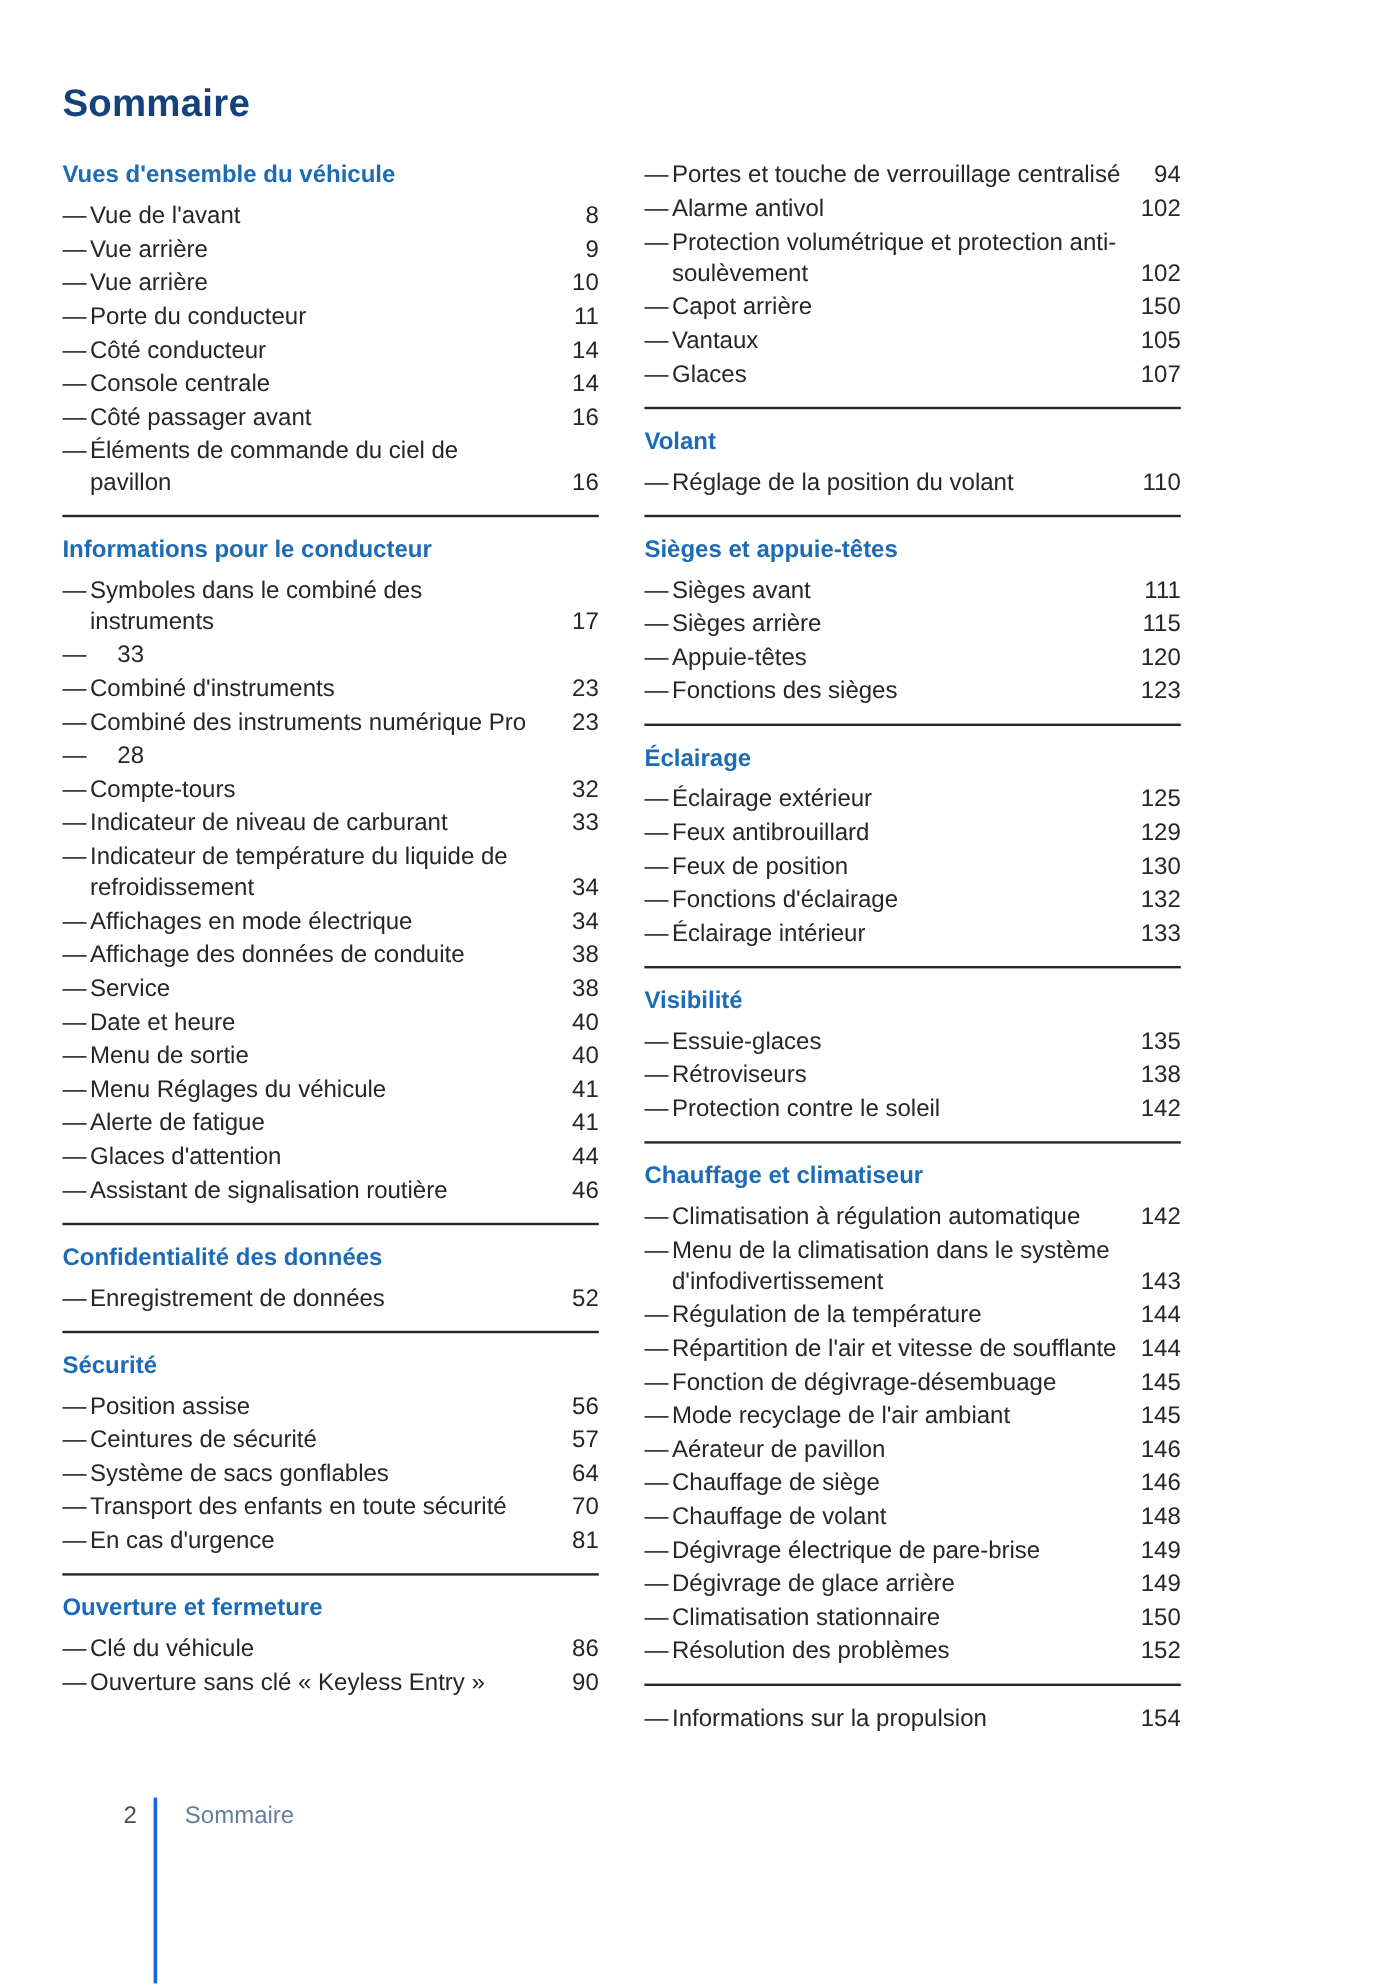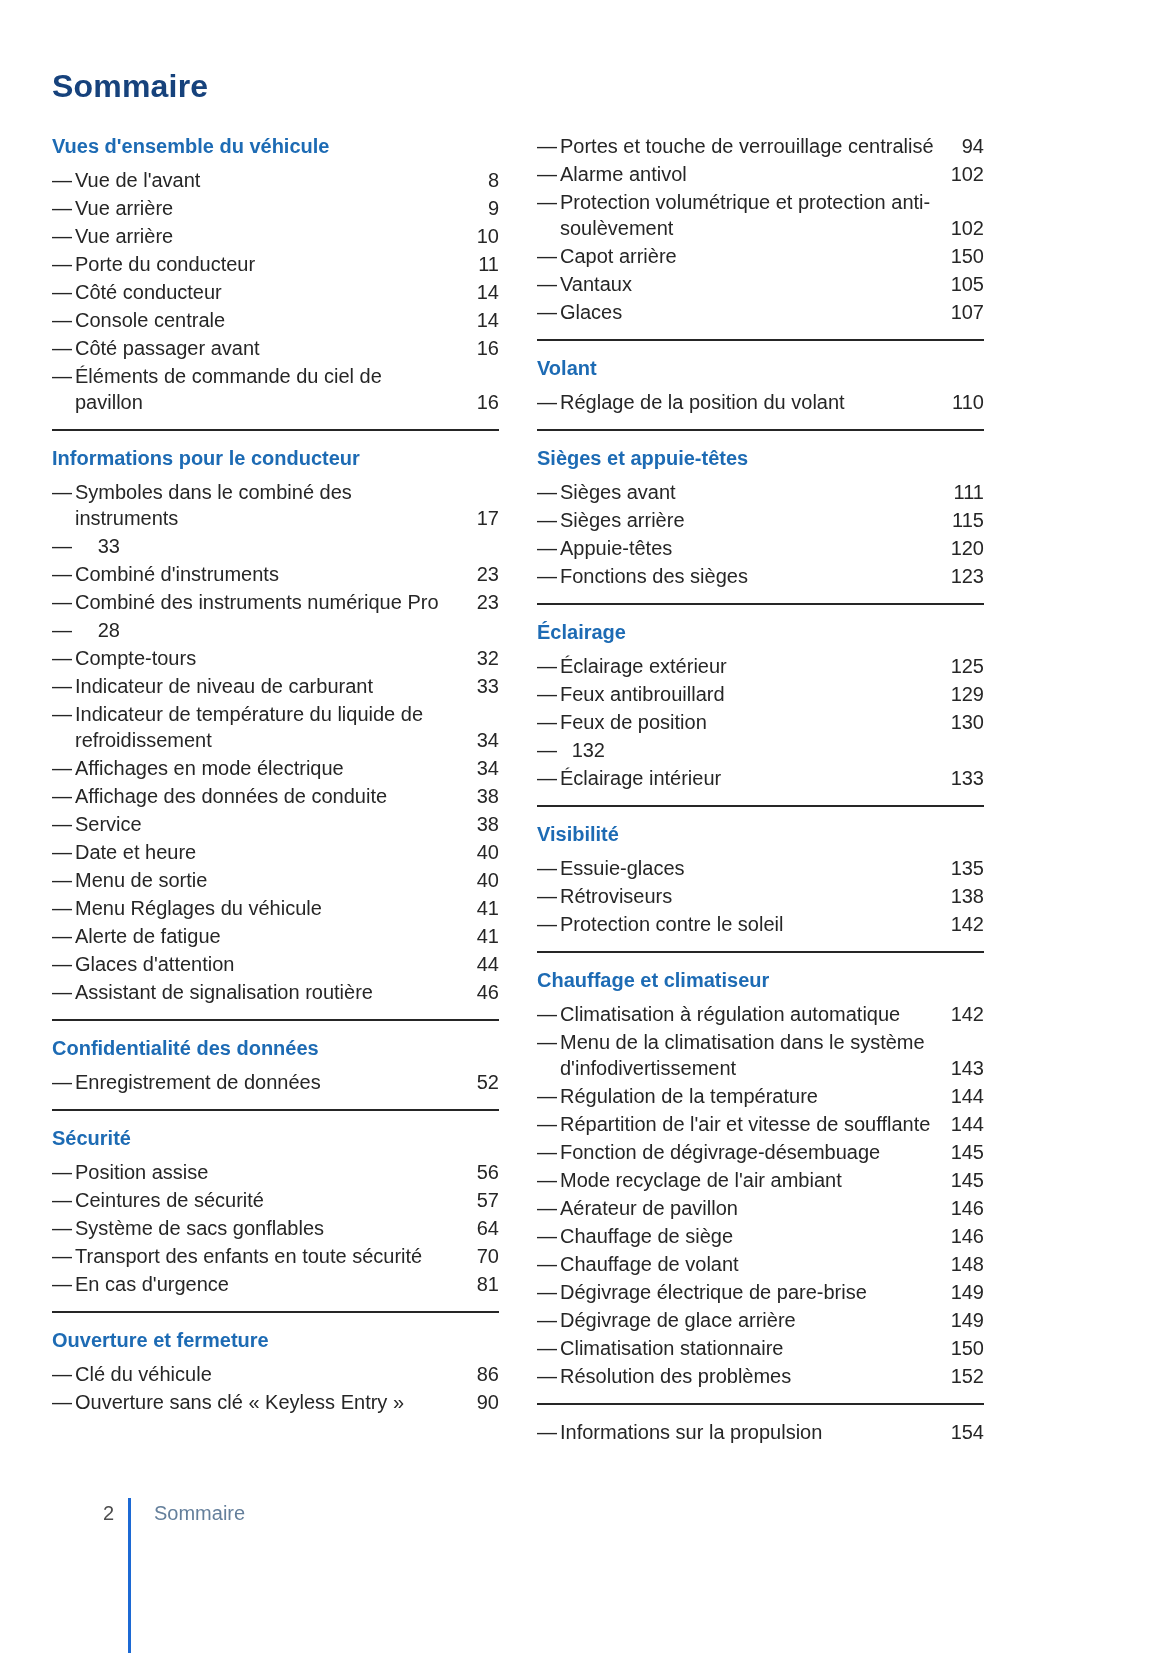--- a/index.html
+++ b/index.html
@@ -353,20 +353,21 @@
             <span class="label">Feux antibrouillard</span>
             <span class="pagenum">129</span>
           </div>
           <div class="toc-item">
             <span class="dash">—</span>
             <span class="label">Feux de position</span>
             <span class="pagenum">130</span>
           </div>
           <div class="toc-item">
             <span class="dash">—</span>
+            <span class="label">Fonctions d'éclairage</span>
             <span class="pagenum">132</span>
           </div>
           <div class="toc-item">
             <span class="dash">—</span>
             <span class="label">Éclairage intérieur</span>
             <span class="pagenum">133</span>
           </div>
         </section>
         <section class="toc-section">
           <h2 class="sec-heading">Visibilité</h2>

